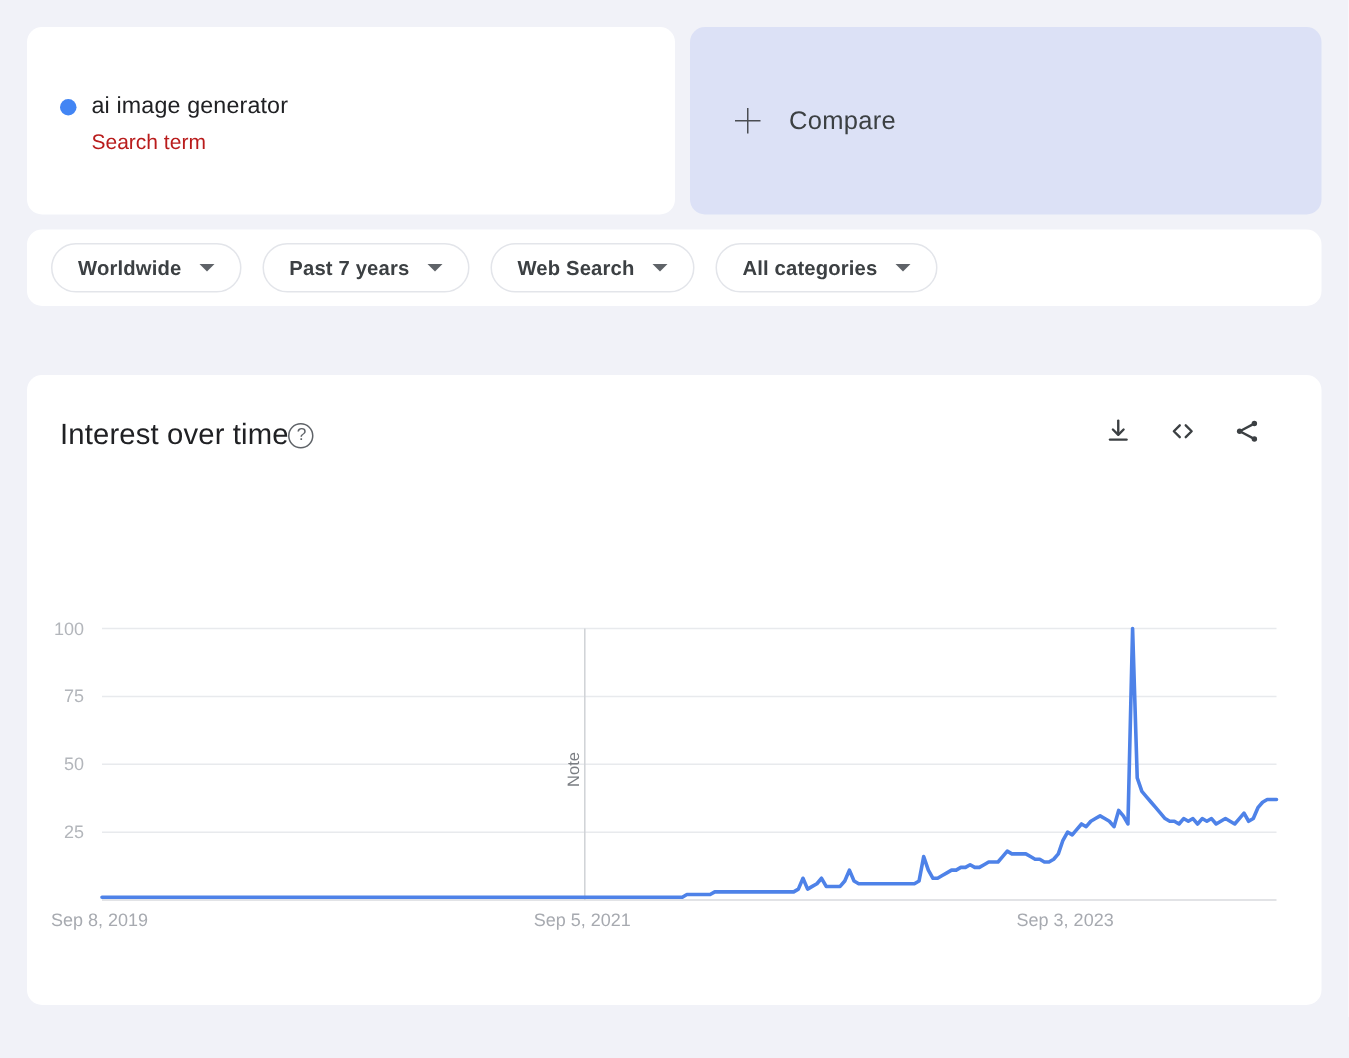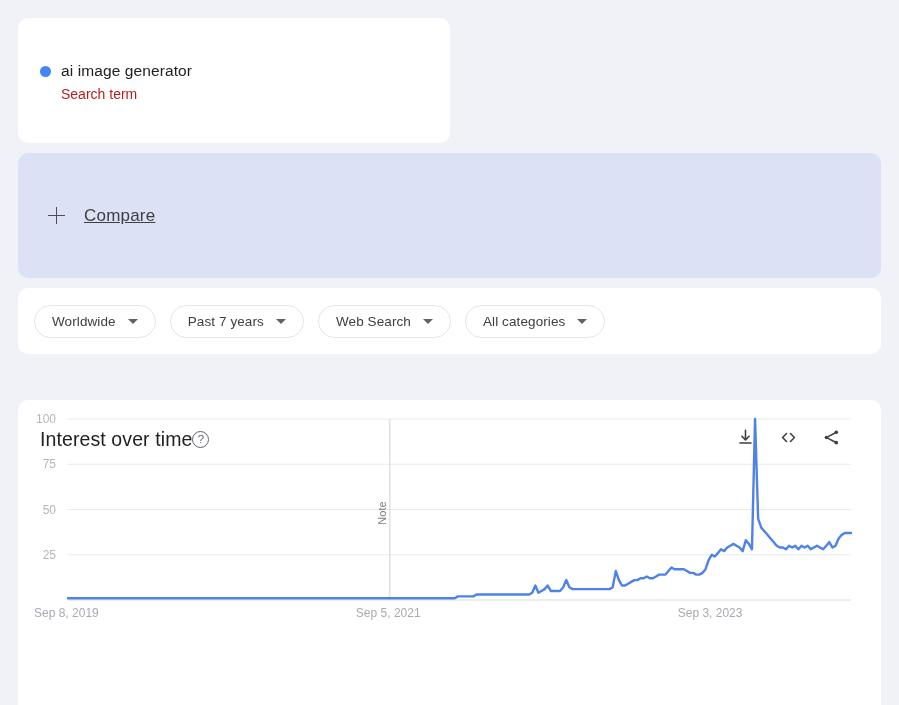--- a/index.html
+++ b/index.html
@@ -14,21 +14,20 @@
     -webkit-font-smoothing: antialiased;
     overflow: hidden;
   }
 
   
   .top-row {
     display: flex;
     gap: 10px;
     padding: 18px 18px 0 18px;
     box-sizing: border-box;
-    flex-direction: column;
   }
   .term-card {
     width: 432px;
     height: 125px;
     background: #ffffff;
     border-radius: 10px;
     box-sizing: border-box;
     padding: 44px 0 0 22px;
     position: relative;
   }
@@ -77,34 +76,34 @@
     content: "";
     position: absolute;
     background: #4a4d52;
   }
   .plus-icon::before { left: 0; top: 7.5px; width: 17px; height: 1.7px; }
   .plus-icon::after  { top: 0; left: 7.5px; height: 17px; width: 1.7px; }
   .compare-label {
     font-size: 17px;
     color: #3c4043;
     letter-spacing: .2px;
-    text-decoration: underline;
   }
 
   
   .filter-card {
     margin: 10px 18px 0 18px;
-    height: 66px;
+    height: 51px;
     background: #ffffff;
     border-radius: 10px;
     display: flex;
     align-items: center;
     padding-left: 16px;
     gap: 14px;
     box-sizing: border-box;
+    font-weight: bold;
   }
   .chip {
     height: 33px;
     border: 1px solid #e3e5ea;
     border-radius: 17px;
     display: inline-flex;
     align-items: center;
     padding: 0 17px;
     gap: 12px;
     background: #fff;

